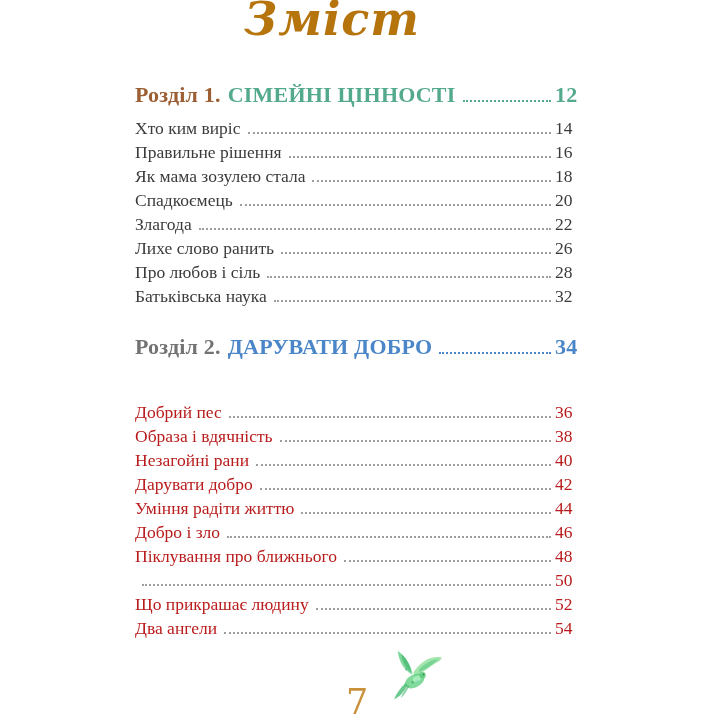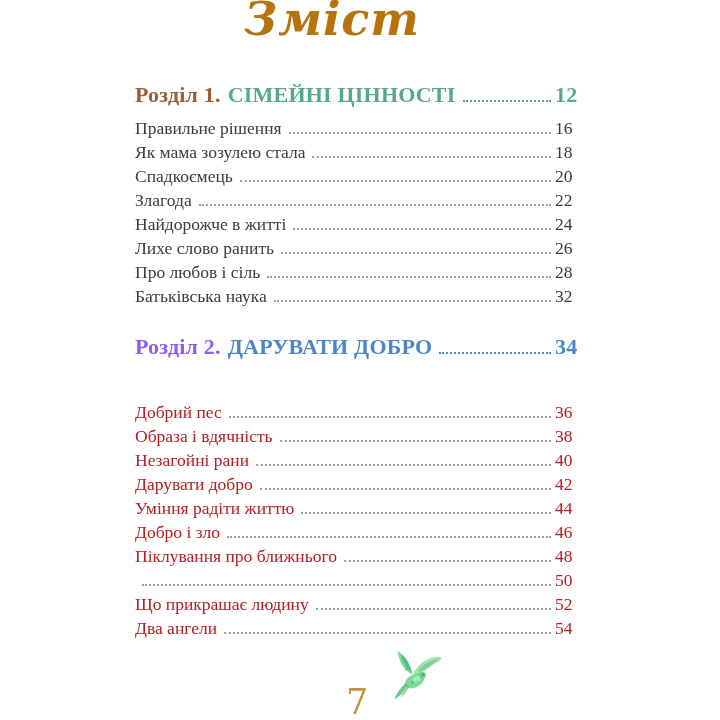--- a/index.html
+++ b/index.html
@@ -84,65 +84,65 @@
 
     <div class="sec-row" style="color: rgb(83, 169, 141);">
       <span class="prefix" style="color: rgb(156, 95, 51);">Розділ 1.</span>
       <span>СІМЕЙНІ ЦІННОСТІ</span>
       <span class="dots"></span>
       <span class="pageno">12</span>
     </div>
 
     <div class="entries" style="color: rgb(59, 59, 59);">
       <div class="row">
+        <span>Хто ким виріс</span>
+        <span class="dots" style="color: rgb(158, 158, 158);"></span>
+        <span class="pageno">14</span>
+      </div>
+      <div class="row">
         <span>Правильне рішення</span>
         <span class="dots" style="color: rgb(158, 158, 158);"></span>
         <span class="pageno">16</span>
       </div>
       <div class="row">
         <span>Як мама зозулею стала</span>
         <span class="dots" style="color: rgb(158, 158, 158);"></span>
         <span class="pageno">18</span>
       </div>
       <div class="row">
         <span>Спадкоємець</span>
         <span class="dots" style="color: rgb(158, 158, 158);"></span>
         <span class="pageno">20</span>
       </div>
       <div class="row">
         <span>Злагода</span>
         <span class="dots" style="color: rgb(158, 158, 158);"></span>
         <span class="pageno">22</span>
       </div>
       <div class="row">
-        <span>Найдорожче в житті</span>
-        <span class="dots" style="color: rgb(158, 158, 158);"></span>
-        <span class="pageno">24</span>
-      </div>
-      <div class="row">
         <span>Лихе слово ранить</span>
         <span class="dots" style="color: rgb(158, 158, 158);"></span>
         <span class="pageno">26</span>
       </div>
       <div class="row">
         <span>Про любов і сіль</span>
         <span class="dots" style="color: rgb(158, 158, 158);"></span>
         <span class="pageno">28</span>
       </div>
       <div class="row">
         <span>Батьківська наука</span>
         <span class="dots" style="color: rgb(158, 158, 158);"></span>
         <span class="pageno">32</span>
       </div>
     </div>
 
     <div class="sec-gap"></div>
 
     <div class="sec-row" style="color: rgb(74, 134, 200);">
-      <span class="prefix" style="color: #8b5cf6; text-align: right;">Розділ 2.</span>
+      <span class="prefix" style="color: #737373; text-align: right;">Розділ 2.</span>
       <span>ДАРУВАТИ ДОБРО</span>
       <span class="dots"></span>
       <span class="pageno">34</span>
     </div>
 
     <div class="entries" style="color: #b91c1c; margin-top: 46px;">
       <div class="row">
         <span>Добрий пес</span>
         <span class="dots" style="color: rgb(158, 158, 158);"></span>
         <span class="pageno">36</span>

